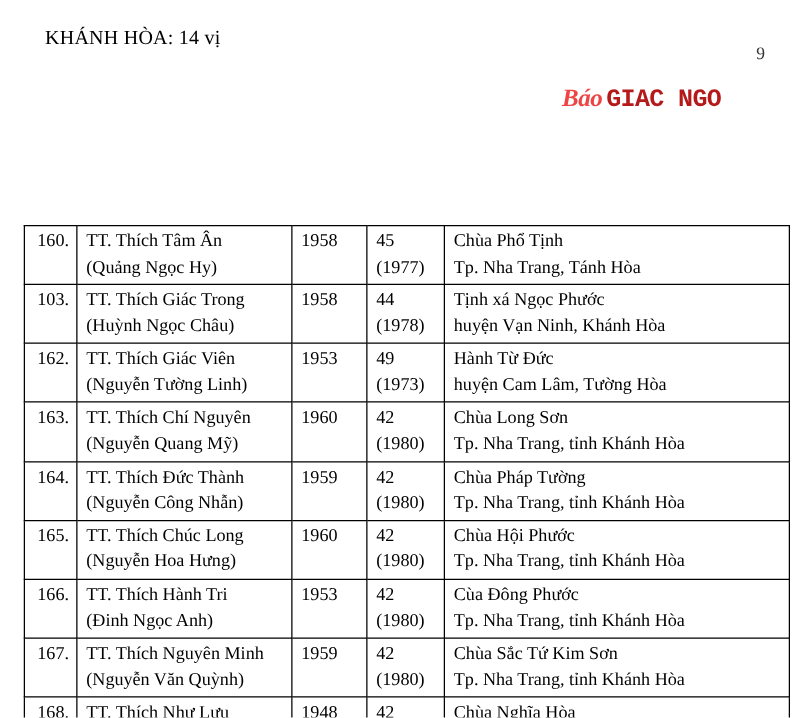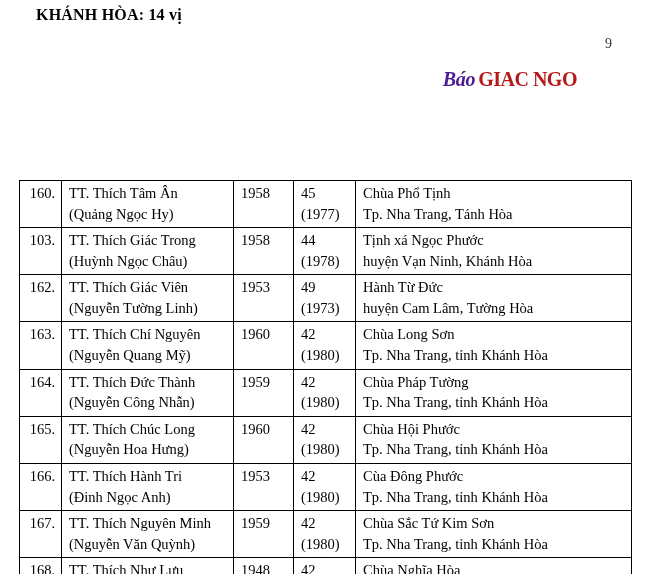--- a/index.html
+++ b/index.html
@@ -16,23 +16,23 @@
     position: relative;
   }
   .page {
     position: relative;
     width: 645px;
     height: 574px;
   }
   .doc-title {
     position: absolute;
     left: 36px;
-    top: 6px;
+    top: 22px;
     font-family: "Liberation Serif", serif;
-    font-weight: bold;
+    font-weight: normal;
     font-size: 16px;
     letter-spacing: 0.2px;
     white-space: nowrap;
   }
   .page-number {
     position: absolute;
     right: 33px;
     top: 36px;
     font-family: "Liberation Serif", serif;
     font-size: 14px;
@@ -40,30 +40,31 @@
   }
   .brand {
     position: absolute;
     right: 68px;
     top: 68px;
     font-family: "Liberation Serif", serif;
     font-size: 20px;
     white-space: nowrap;
   }
   .brand .brand-bao {
-    color: #4c1d95;
+    color: #ef4444;
     font-weight: bold;
     font-style: italic;
     letter-spacing: -0.3px;
   }
   .brand .brand-giacngo {
     color: #b51a1a;
     font-weight: bold;
     letter-spacing: -0.5px;
     margin-left: 3px;
+    font-family: Liberation Mono, monospace;
   }
   table.roster {
     position: absolute;
     left: 19px;
     top: 180px;
     width: 612px;
     border-collapse: collapse;
     table-layout: fixed;
     font-size: 14.5px;
   }

